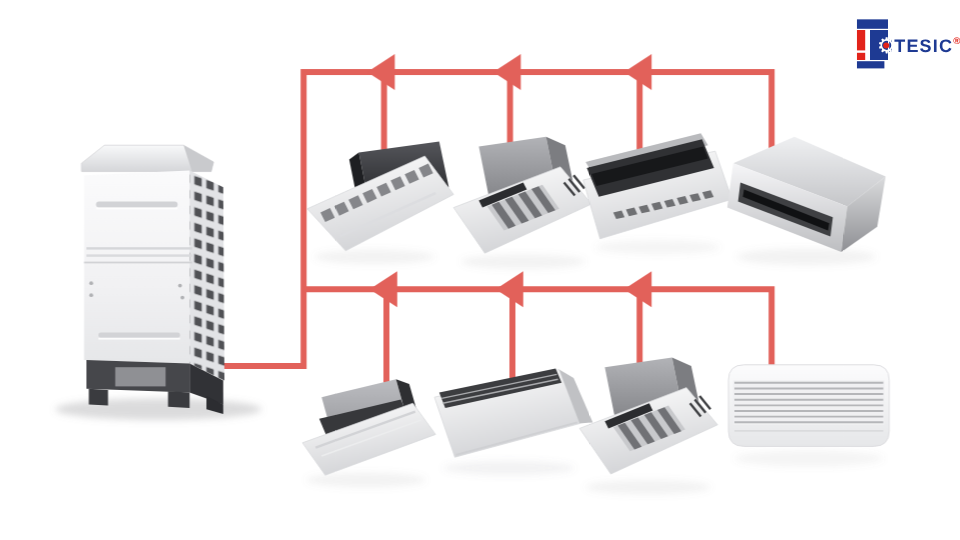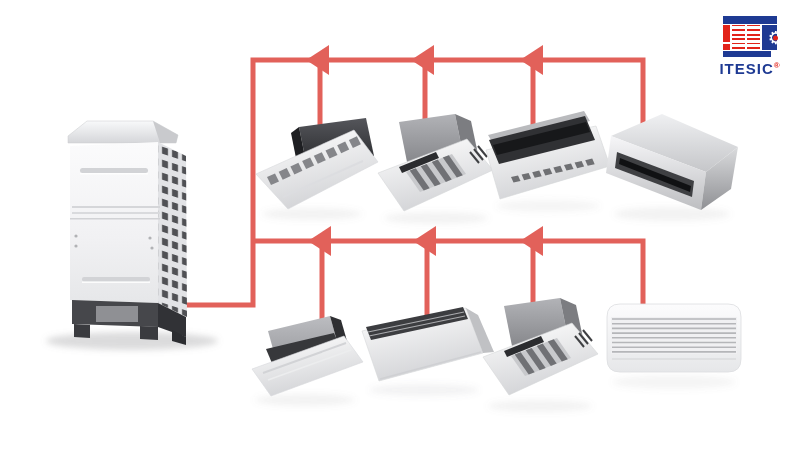--- a/index.html
+++ b/index.html
@@ -3,21 +3,21 @@
 <meta charset="utf-8">
 <style>
   html,body{margin:0;padding:0;background:#ffffff;}
   body{width:800px;height:450px;position:relative;overflow:hidden;
        font-family:"Liberation Sans", sans-serif;}
   .stage{position:absolute;inset:0;}
   svg{display:block;}
 
   
   .logo{position:absolute;top:16px;right:14px;width:72px;
-        display:flex;flex-direction:column;align-items:center;}
+        display:flex;flex-direction:row;align-items:center;}
   .logo-icon{width:54px;height:41px;display:flex;flex-direction:column;}
   .bar{background:#1e3a93;}
   .bar.top{height:8px;width:100%;}
   .bar.bottom{height:6px;width:88%;margin-top:1px;}
   .icon-row{flex:1;display:flex;gap:2px;margin-top:1px;}
   .red-col{width:7px;display:flex;flex-direction:column;gap:2px;}
   .red-bar{flex:1;background:#e2231a;}
   .red-dot{height:6px;background:#e2231a;}
   .lines{flex:1;position:relative;background:
      repeating-linear-gradient(to bottom,#e2231a 0 1.5px,rgba(0,0,0,0) 1.5px 4.5px);}

